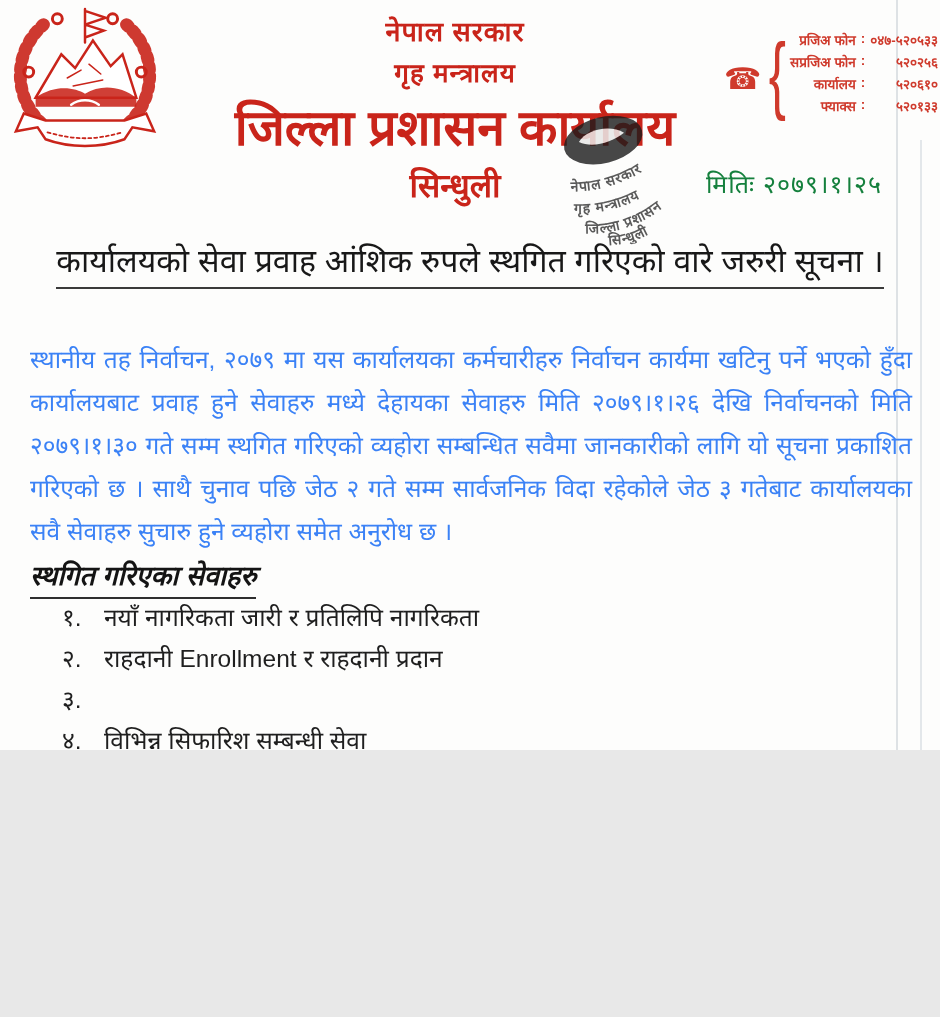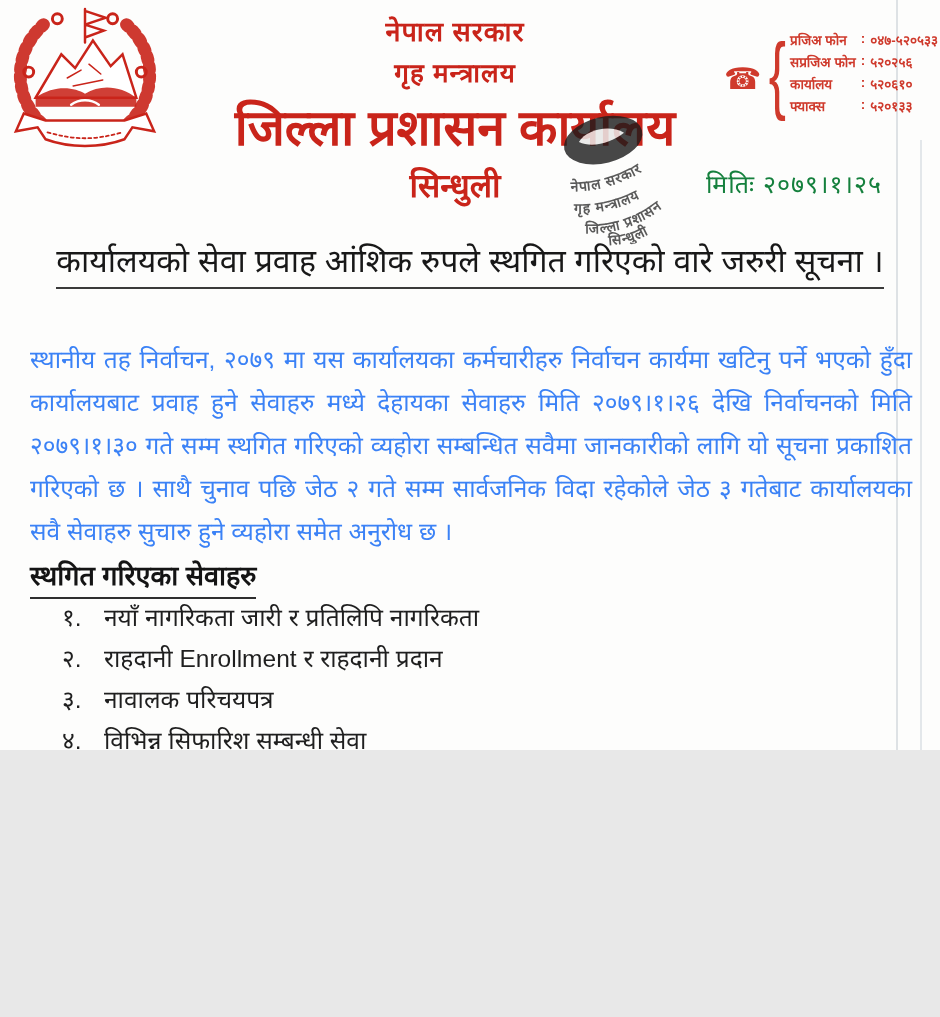--- a/index.html
+++ b/index.html
@@ -20,36 +20,36 @@
   .hdr-center { position:absolute; left:110px; top:12px; width:690px; text-align:center; color:#c9241a; }
   .hdr-gov       { font-size:27px; font-weight:bold; letter-spacing:1px; }
   .hdr-ministry  { font-size:26px; font-weight:bold; margin-top:5px; letter-spacing:1px; }
   .hdr-office    { font-size:50px; font-weight:800; margin-top:2px; white-space:nowrap; letter-spacing:0px; }
   .hdr-district  { font-size:33px; font-weight:bold; margin-top:2px; }
 
   .contacts { position:absolute; right:2px; top:30px; display:flex; align-items:center; color:#cf3a2c; }
   .phone-glyph { font-size:30px; line-height:30px; margin-right:2px; transform:translateY(6px); }
   .contact-brace { font-size:86px; font-weight:400; line-height:86px; transform:scaleX(.6); margin-right:-2px; }
   .contact-rows { display:grid; grid-template-columns:auto auto auto; column-gap:5px; row-gap:4px;
-                  font-size:13.5px; font-weight:bold; white-space:nowrap; }
+                  font-size:13.5px; font-weight:bold; white-space:nowrap;text-align:right; }
 
   .round-stamp { position:absolute; left:540px; top:104px; transform:rotate(-14deg); opacity:.88; }
 
   .date-line { position:absolute; right:58px; top:166px; font-size:25px; color:#15803d; letter-spacing:1px; }
 
   
   .subject-wrap { position:absolute; left:0; top:238px; width:940px; text-align:center; }
   .subject { display:inline-block; font-size:32px; color:#181818; border-bottom:2px solid #3a3a3a; padding-bottom:6px; }
 
   .body-par { position:absolute; left:30px; top:338px; width:882px;
               font-size:24.5px; line-height:43px; color:#3b82f6; text-align:justify; }
 
   .svc-heading-wrap { position:absolute; left:30px; top:556px; }
   .svc-heading { display:inline-block; font-size:27px; font-weight:bold; color:#141414;
-                 border-bottom:2.5px solid #2e2e2e; padding-bottom:4px; }
+                 border-bottom:2.5px solid #2e2e2e; padding-bottom:4px;font-style:italic; }
   .svc-list { position:absolute; left:62px; top:600px; width:620px; }
   .svc-item { display:grid; grid-template-columns:42px auto; font-size:24.5px; color:#1f1f1f; height:41px; align-items:start; }
 
   
   .signature-svg { position:absolute; left:472px; top:732px; }
   .officer-stamp { position:absolute; left:596px; top:918px; transform:rotate(-33deg); transform-origin:0 0;
                    color:#2e2e2e; opacity:.82; white-space:nowrap; }
   .officer-stamp .l1 { font-size:21px; font-weight:bold; letter-spacing:2px; margin-left:26px; }
   .officer-stamp .l2 { font-size:20px; font-weight:bold; letter-spacing:1px; margin-top:9px; }
   .stray-mark { position:absolute; left:487px; top:886px; width:3px; height:30px; background:#2d2d2d; border-radius:2px; }
@@ -148,21 +148,20 @@
     <div class="svc-item">
       <span>१.</span>
       <span>नयाँ नागरिकता जारी र प्रतिलिपि नागरिकता</span>
     </div>
     <div class="svc-item">
       <span>२.</span>
       <span>राहदानी Enrollment र राहदानी प्रदान</span>
     </div>
     <div class="svc-item">
       <span>३.</span>
-      <span>नावालक परिचयपत्र</span>
     </div>
     <div class="svc-item">
       <span>४.</span>
       <span>विभिन्न सिफारिश सम्बन्धी सेवा</span>
     </div>
     <div class="svc-item">
       <span>५.</span>
       <span>संघ संस्था सम्बन्धी सेवा</span>
     </div>
     <div class="svc-item">

